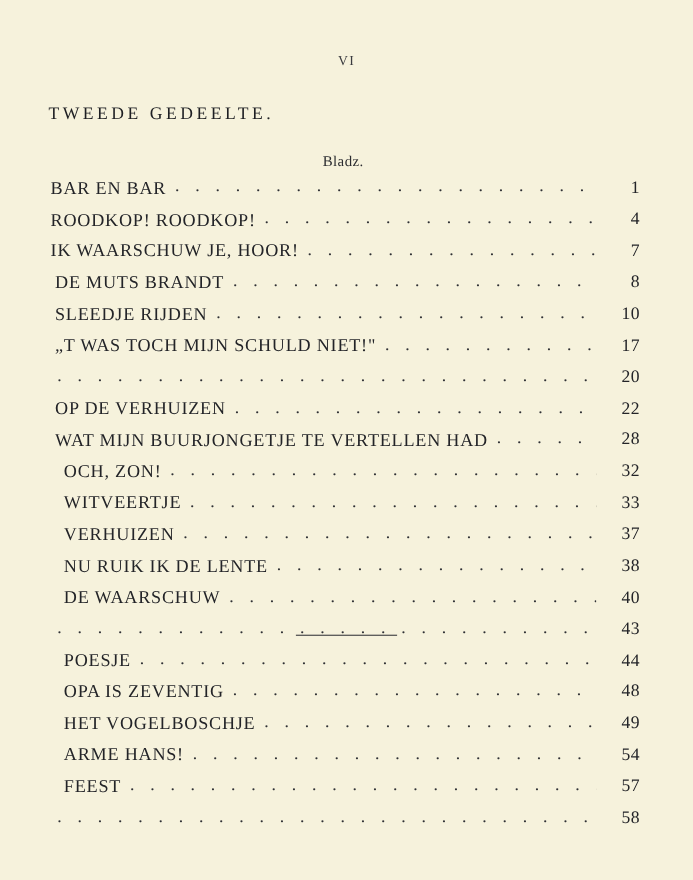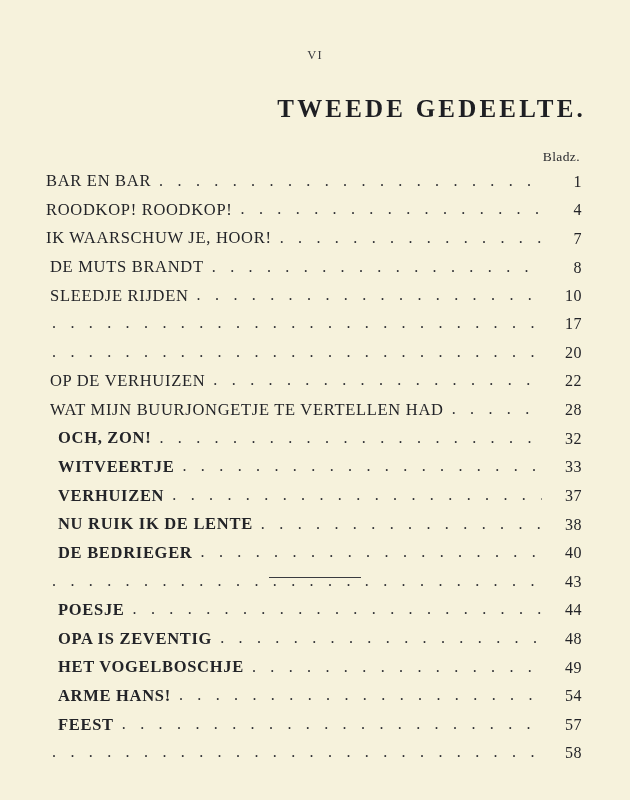--- a/index.html
+++ b/index.html
@@ -24,42 +24,42 @@
   }
   .folio {
     text-align: center;
     font-size: 12.5px;
     letter-spacing: 1.2px;
     color: #3a3b3f;
     margin-top: 8px;
     font-variant: small-caps;
   }
   .section-title {
-    text-align: right;
-    font-size: 25px;
+    text-align: left;
+    font-size: 16px;
     letter-spacing: 3.2px;
     margin-top: 32px;
     color: #1e1f23;
-    font-weight: bold;
+    font-weight: normal;
   }
   .col-header {
-    text-align: right;
+    text-align: center;
     font-size: 13.5px;
     letter-spacing: 0.4px;
     margin-top: 26px;
     padding-right: 6px;
     color: #2b2c30;
   }
   .toc {
     margin-top: 8px;
     padding: 0 4px 0 0;
   }
   .toc-row {
     display: flex;
-    align-items: flex-end;
+    align-items: center;
     font-size: 16.5px;
     letter-spacing: 0.7px;
     line-height: 1.0;
     margin-bottom: 12.2px;
     color: #232428;
     white-space: nowrap;
   }
   .toc-title {
     padding-left: 2px;
     flex: 0 0 auto;
@@ -74,21 +74,21 @@
     color: #2f3034;
     position: relative;
     top: -1px;
   }
   .toc-page {
     flex: 0 0 34px;
     text-align: right;
     font-size: 16px;
     letter-spacing: 0.5px;
   }
-  .indent-2 { padding-left: 14px; font-weight: bold; }
+  .indent-2 { padding-left: 14px; }
   .indent-3 { padding-left: 6px; }
   .rule {
     position: absolute;
     left: 50%;
     transform: translateX(-50%);
     bottom: 34px;
     width: 92px;
     height: 1.5px;
     background: #3a3b3f;
   }
@@ -130,20 +130,21 @@
       <span class="toc-page">8</span>
     </div>
 
     <div class="toc-row">
       <span class="toc-title indent-3">SLEEDJE RIJDEN</span>
       <span class="toc-dots">. . . . . . . . . . . . . . . . . . . . . . . . . . . . . . . . . . . . . . . . . . . . . . . . . . .</span>
       <span class="toc-page">10</span>
     </div>
 
     <div class="toc-row">
+      <span class="toc-title indent-3">„T WAS TOCH MIJN SCHULD NIET!"</span>
       <span class="toc-dots">. . . . . . . . . . . . . . . . . . . . . . . . . . . . . . . . . . . . . . . . . . . . . . . . . . .</span>
       <span class="toc-page">17</span>
     </div>
 
     <div class="toc-row">
       <span class="toc-dots">. . . . . . . . . . . . . . . . . . . . . . . . . . . . . . . . . . . . . . . . . . . . . . . . . . .</span>
       <span class="toc-page">20</span>
     </div>
 
     <div class="toc-row">
@@ -176,21 +177,21 @@
       <span class="toc-page">37</span>
     </div>
 
     <div class="toc-row">
       <span class="toc-title indent-2">NU RUIK IK DE LENTE</span>
       <span class="toc-dots">. . . . . . . . . . . . . . . . . . . . . . . . . . . . . . . . . . . . . . . . . . . . . . . . . . .</span>
       <span class="toc-page">38</span>
     </div>
 
     <div class="toc-row">
-      <span class="toc-title indent-2">DE BEDRIEGER</span>
+      <span class="toc-title indent-2">DE WAARSCHUW</span>
       <span class="toc-dots">. . . . . . . . . . . . . . . . . . . . . . . . . . . . . . . . . . . . . . . . . . . . . . . . . . .</span>
       <span class="toc-page">40</span>
     </div>
 
     <div class="toc-row">
       <span class="toc-dots">. . . . . . . . . . . . . . . . . . . . . . . . . . . . . . . . . . . . . . . . . . . . . . . . . . .</span>
       <span class="toc-page">43</span>
     </div>
 
     <div class="toc-row">

